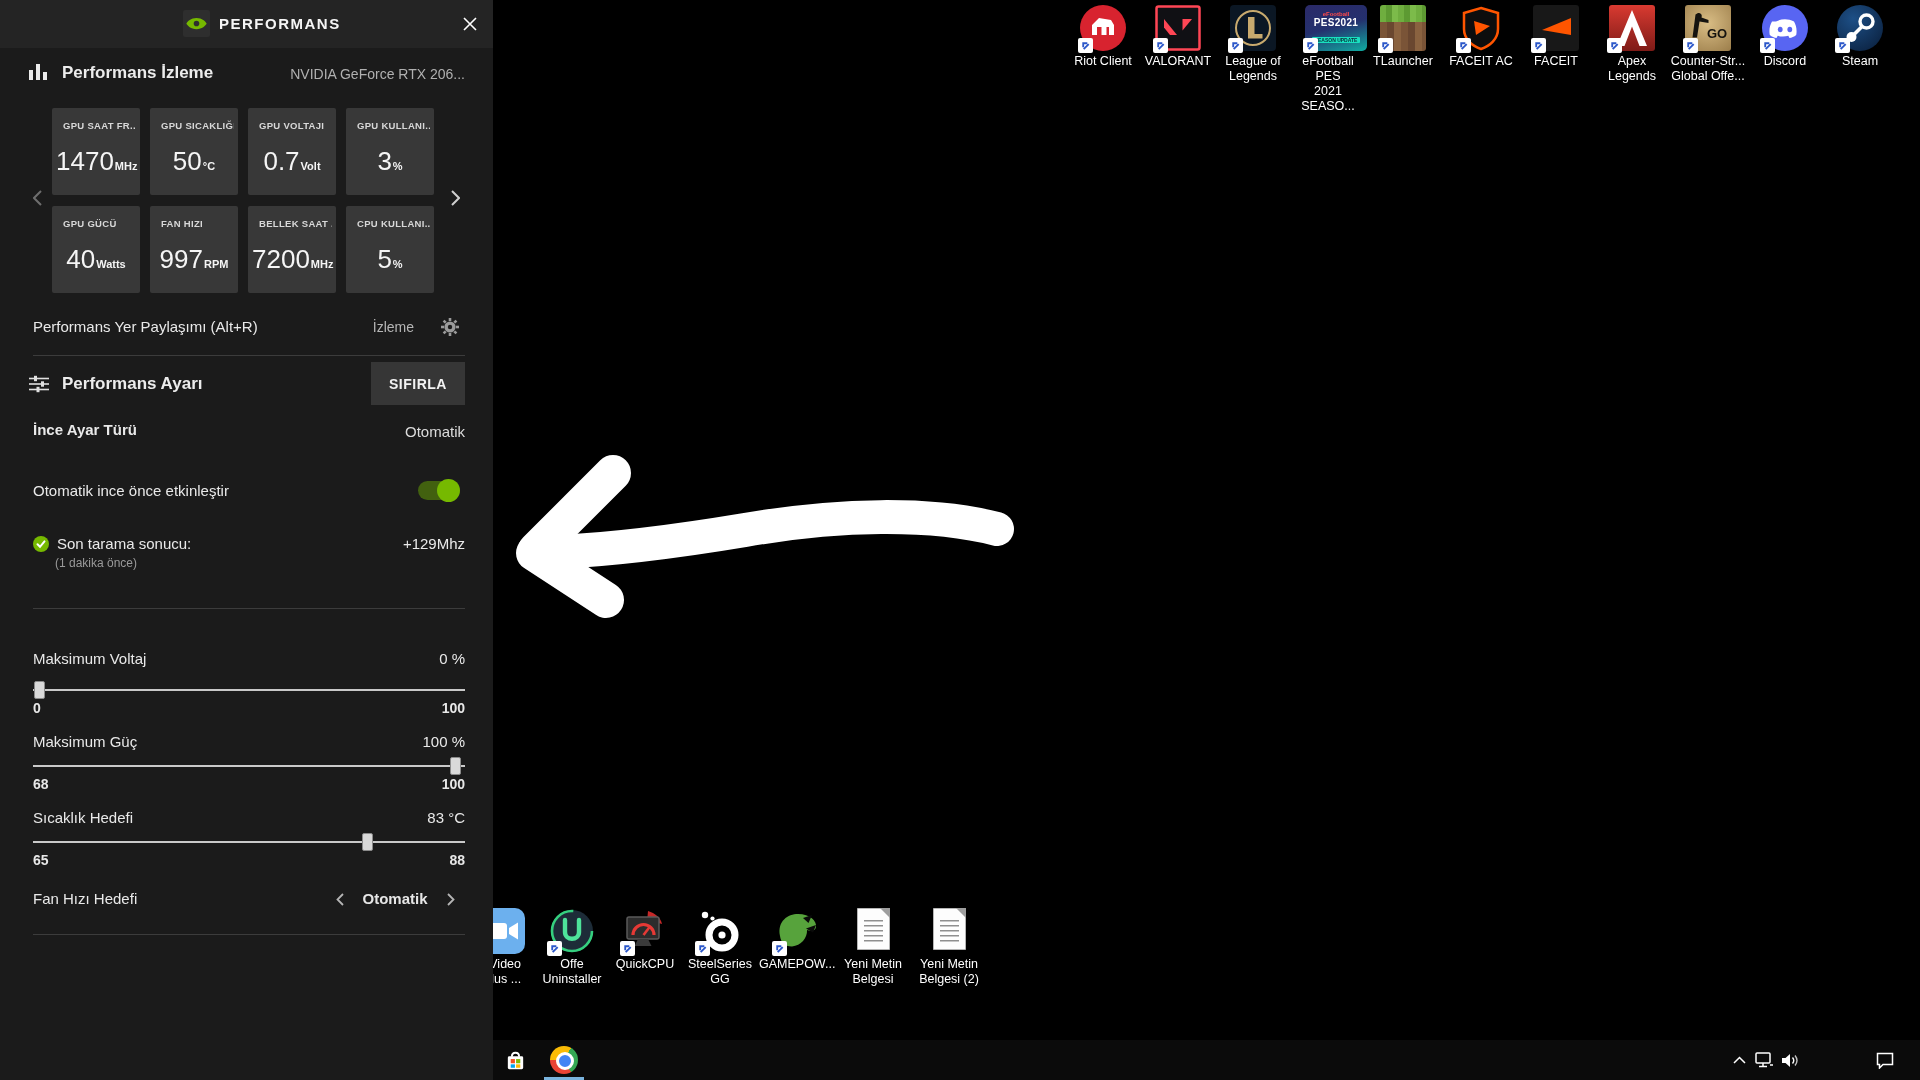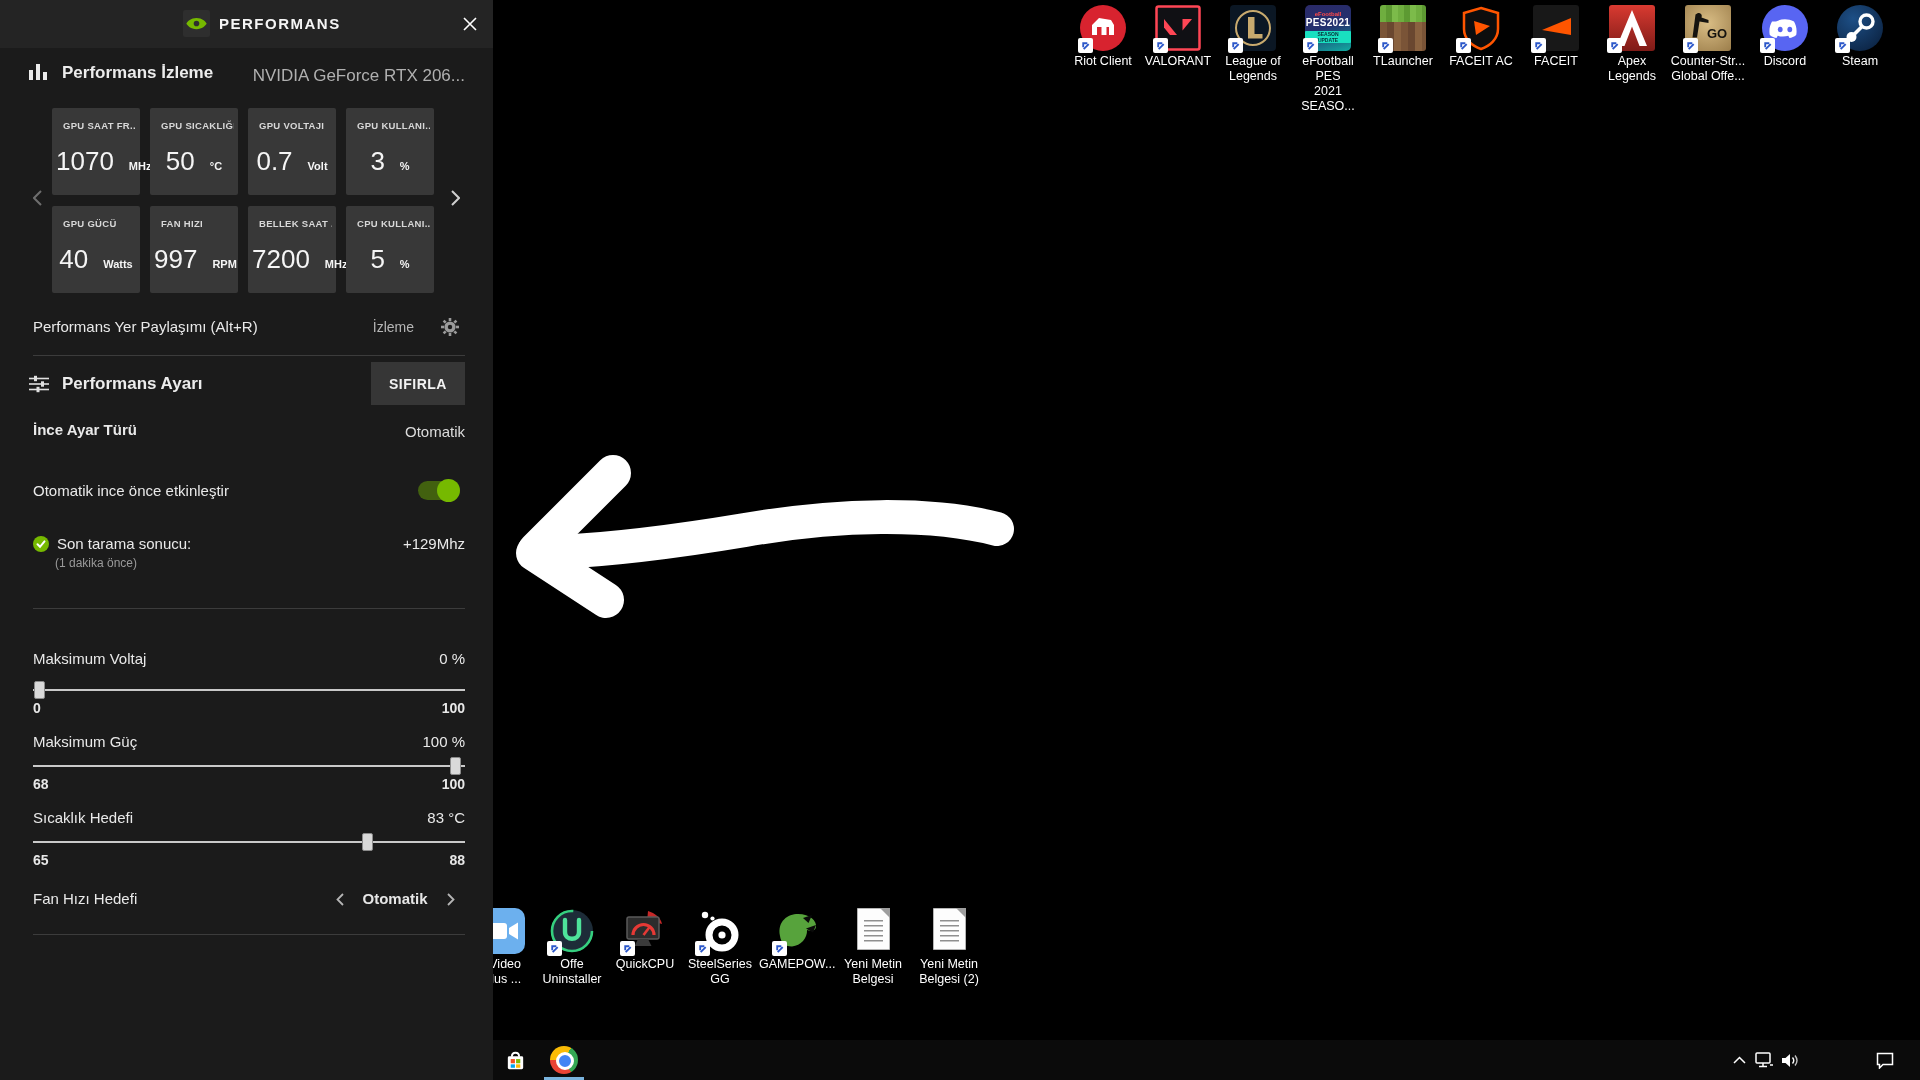--- a/index.html
+++ b/index.html
@@ -14,21 +14,21 @@
                 text-shadow:0 1px 2px #000, 0 0 3px #000; }
   .sc { position:absolute; left:-2px; bottom:-2px; width:15px; height:15px;
         background:#fff; border-radius:2px; display:flex; align-items:center; justify-content:center; }
 
   
   .chromeball { width:28px; height:28px; border-radius:50%;
     background:conic-gradient(from 150deg,#ea4335 0 120deg,#fbbc05 0 240deg,#34a853 0 360deg);
     position:relative; }
   .chromeball:after { content:''; position:absolute; left:50%; top:50%; width:12px; height:12px;
     margin:-8px 0 0 -8px; border-radius:50%; background:#4285f4; border:3px solid #fff; }
-  .pesbg { width:46px; height:46px; border-radius:5px; overflow:hidden; text-align:center;
+  .pesbg { width:62px; height:46px; border-radius:5px; overflow:hidden; text-align:center;
     background:linear-gradient(165deg,#2b2a68 0%,#24306e 48%,#10ada2 100%); padding-top:6px; }
   .pesbg .p1 { font-size:6px; color:#ff4a4a; font-weight:700; }
   .pesbg .p2 { font-size:10px; color:#fff; font-weight:700; letter-spacing:.3px; }
   .pesbg .p3 { font-size:5px; color:#08303a; background:#19e0c0; display:inline-block;
                padding:0 3px; border-radius:1px; font-weight:700; }
   .tlblock { width:46px; height:46px; border-radius:3px; overflow:hidden; }
   .tlblock .grass { height:17px;
     background:repeating-linear-gradient(90deg,#6fae3f 0 6px,#5d9a32 6px 12px,#7cbb4a 12px 18px); }
   .tlblock .dirt { height:29px;
     background:repeating-linear-gradient(90deg,#7a5437 0 7px,#6a4730 7px 14px,#8a6240 14px 21px); }
@@ -46,28 +46,28 @@
   
   .panel { position:absolute; left:0; top:0; width:493px; height:1080px;
            background:#1b1b1b; z-index:10; color:#e8e8e8; }
   .panel-header { position:absolute; left:0; top:0; width:493px; height:48px; background:#242424; }
   .panel-title { position:absolute; left:219px; top:15px; font-size:15px; font-weight:700;
                  letter-spacing:1.5px; color:#f5f5f5; }
   .nv-logo { position:absolute; left:183px; top:10px; width:27px; height:27px; }
   .close-btn { position:absolute; left:457px; top:11px; width:26px; height:26px;
                display:flex; align-items:center; justify-content:center; cursor:pointer; }
   .sec-title { font-size:17px; font-weight:700; color:#ececec; }
-  .gpu-name { position:absolute; right:28px; top:66px; font-size:17px; color:#b0b0b0; }
+  .gpu-name { position:absolute; right:28px; top:66px; font-size:14px; color:#b0b0b0; }
 
   .tile { position:absolute; width:88px; height:87px; background:#383838; border-radius:2px; }
   .tile .tl { position:absolute; left:11px; top:12px; right:4px; font-size:9.5px; font-weight:700;
               letter-spacing:.3px; color:#d8d8d8; white-space:nowrap; overflow:hidden; }
   .tile .tv { position:absolute; left:4px; right:4px; top:38px; text-align:center;
               font-size:26px; font-weight:400; color:#f5f5f5; white-space:nowrap; }
-  .tile .tu { font-size:11px; font-weight:700; position:relative; top:0px; margin-left:15px; }
+  .tile .tu { font-size:11px; font-weight:700; position:relative; top:0px; margin-left:1px; }
   .carousel-chev { position:absolute; width:18px; height:24px; display:flex; align-items:center;
                    justify-content:center; cursor:pointer; }
 
   .row-label { position:absolute; font-size:15px; font-weight:400; color:#e9e9e9; }
   .muted { color:#b5b5b5; font-weight:400; }
   .hr { position:absolute; left:33px; width:432px; height:1px; background:#3c3c3c; }
 
   .reset-btn { position:absolute; left:371px; top:362px; width:94px; height:43px; background:#363636;
     color:#f2f2f2; font-size:14px; font-weight:700; letter-spacing:.5px; border:none;
     display:flex; align-items:center; justify-content:center; cursor:pointer; }
@@ -423,21 +423,21 @@
       </svg>
   </span>
   <span class="carousel-chev" style="left:446px;top:186px">
     <svg width="9" height="16" viewBox="0 0 9 16">
         <path d="M1 1 L8 8 L1 15" stroke="#cfcfcf" stroke-width="2" fill="none"></path>
       </svg>
   </span>
 
   <div class="tile" style="left:52px;top:108px">
     <div class="tl">GPU SAAT FR...</div>
-    <div class="tv"><span>1070</span><span class="tu">MHz</span></div>
+    <div class="tv"><span>1470</span><span class="tu">MHz</span></div>
   </div>
   <div class="tile" style="left:150px;top:108px">
     <div class="tl">GPU SICAKLIĞI</div>
     <div class="tv"><span>50</span><span class="tu">°C</span></div>
   </div>
   <div class="tile" style="left:248px;top:108px">
     <div class="tl">GPU VOLTAJI</div>
     <div class="tv"><span>0.7</span><span class="tu">Volt</span></div>
   </div>
   <div class="tile" style="left:346px;top:108px">

